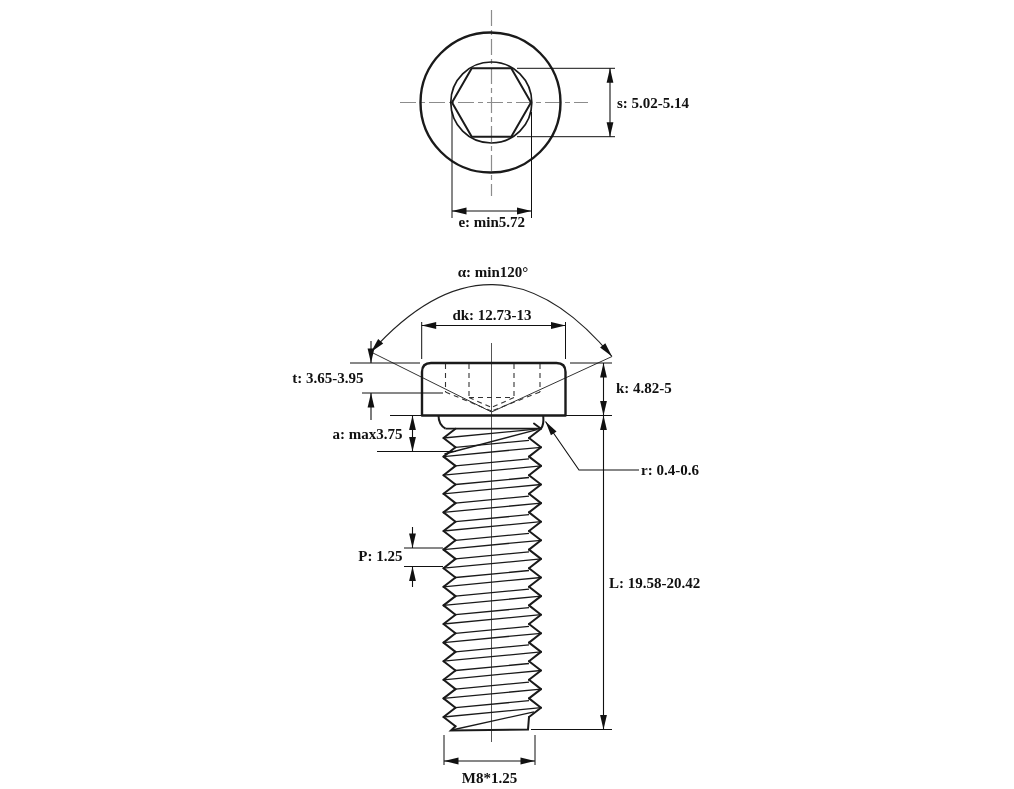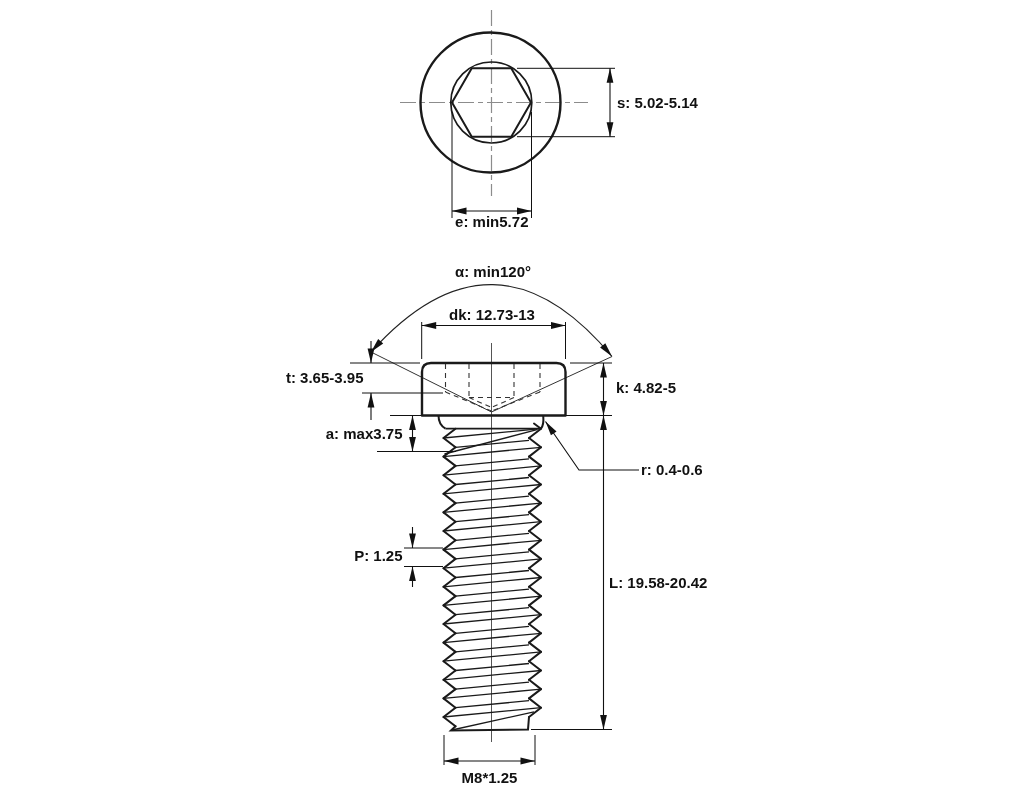--- a/index.html
+++ b/index.html
@@ -1,17 +1,17 @@
 <!DOCTYPE html>
 <html><head>
 <meta charset="utf-8">
 <style>
   html,body{margin:0;padding:0;background:#fff;}
   #canvas{position:relative;width:1014px;height:789px;background:#ffffff;overflow:hidden;
-          font-family:Liberation Sans, sans-serif;}
+          font-family:Liberation Serif, serif;}
   svg{display:block;}
   .outline{stroke:#1a1a1a;stroke-width:2.4;fill:none;stroke-linejoin:round;}
   .outline-med{stroke:#1a1a1a;stroke-width:2;fill:none;}
   .thin-outline{stroke:#1a1a1a;stroke-width:1.7;fill:none;}
   .th{stroke:#1a1a1a;stroke-width:2;fill:none;stroke-linecap:round;}
   .thd{stroke:#1a1a1a;stroke-width:1.3;fill:none;}
   .dim{stroke:#111;stroke-width:1.1;fill:none;}
   .ext{stroke:#111;stroke-width:1;fill:none;}
   .cl{stroke:#8c8c8c;stroke-width:1.2;fill:none;stroke-dasharray:16 4 5 4;}
   .cl2{stroke:#555;stroke-width:1;fill:none;}

